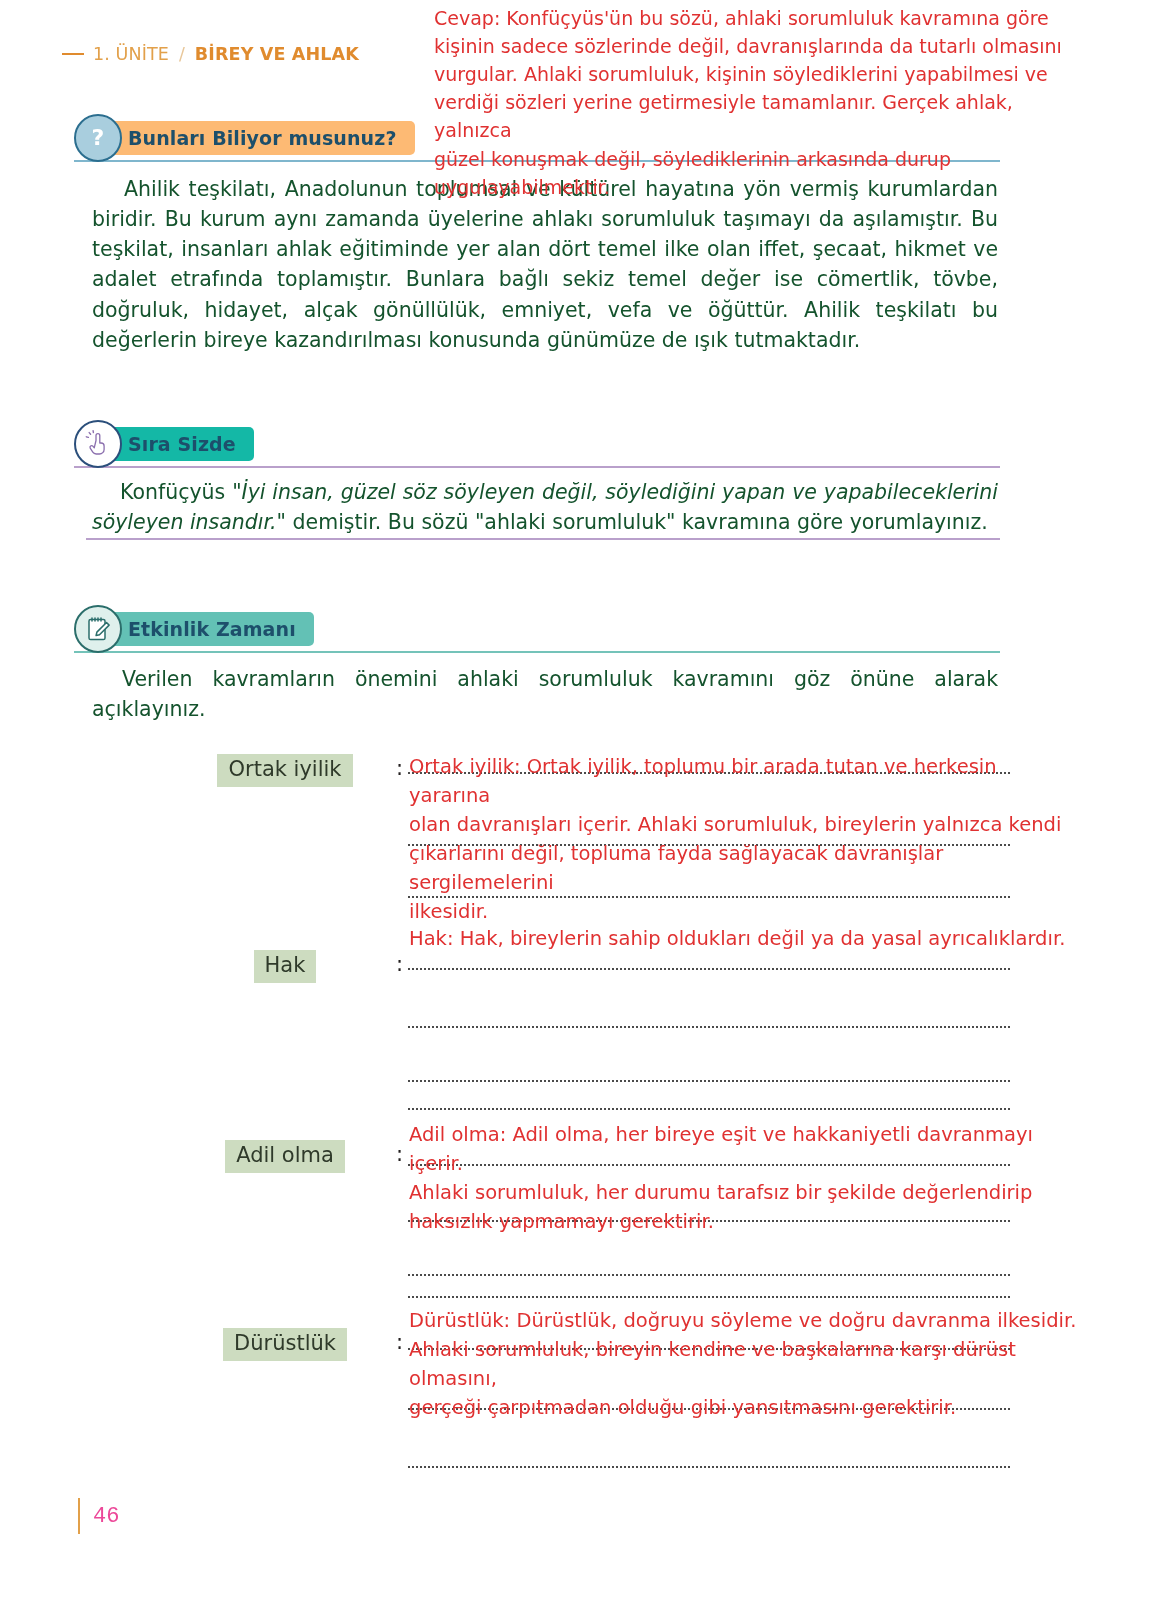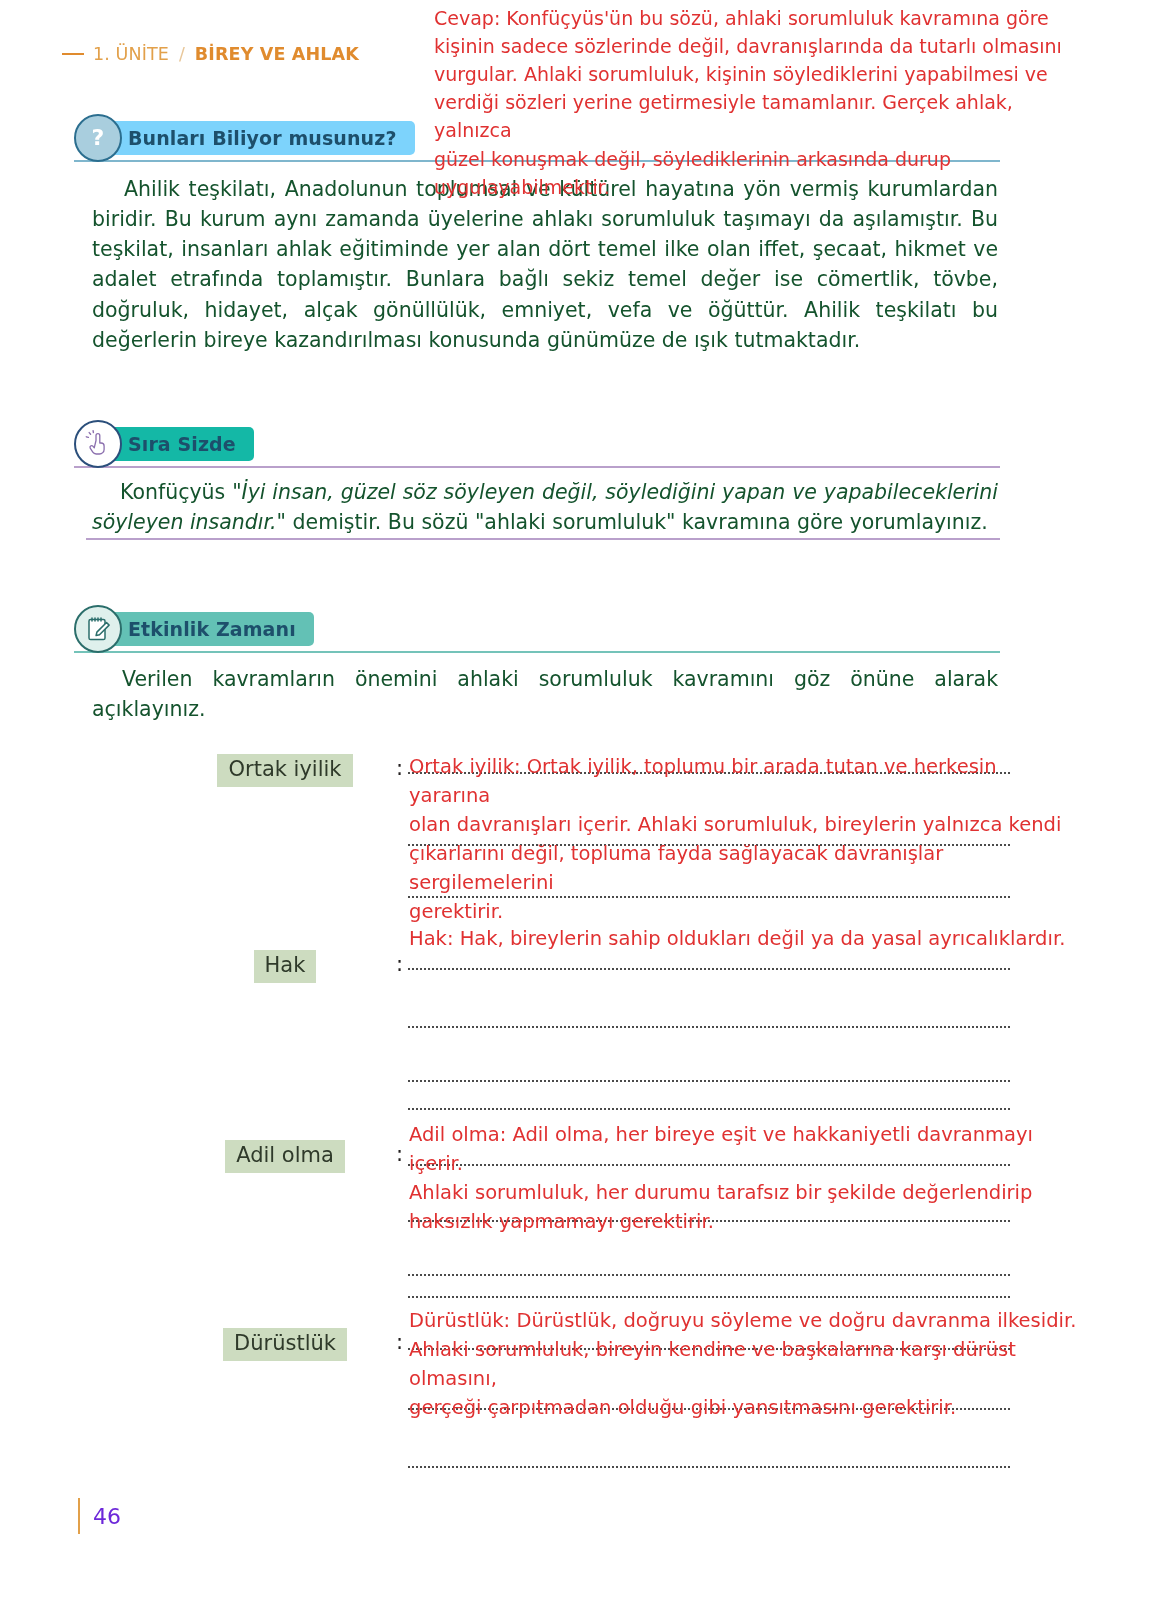--- a/index.html
+++ b/index.html
@@ -87,21 +87,21 @@
     white-space: nowrap;
   }
   .badge-rule {
     height: 2px;
     width: 100%;
   }
 
   
   #bbm-block { left: 74px; top: 118px; width: 926px; }
   #bbm-block .badge-icon { border: 2.5px solid #2b6e8f; background: #a9cede; }
-  #bbm-block .badge-pill { background: #7dd3fc; }
+  #bbm-block .badge-pill { background: #fdba74; }
   #bbm-block .badge-rule { background: #7fb6cd; margin-top: 2px; }
 
   
   #sira-block { left: 74px; top: 424px; width: 926px; }
   #sira-block .badge-icon { border: 2.5px solid #2b4f7b; background: #ffffff; }
   #sira-block .badge-pill { background: #14b8a6; }
   #sira-block .badge-rule { background: #b9a0cb; margin-top: 2px; }
 
   
   #etkinlik-block { left: 74px; top: 609px; width: 926px; }
@@ -214,21 +214,22 @@
     align-items: center;
     gap: 13px;
   }
   #page-num-bar {
     width: 2px;
     height: 36px;
     background: #e2a04a;
   }
   #page-num {
     font-size: 22px;
-    color: #6d28d9;
+    color: #ec4899;
+    font-family: Liberation Mono, monospace;
   }
 </style>
 </head>
 <body>
 
 <div class="abs" id="unit-header">
   <div id="unit-rule"></div>
   <span class="unit-num">1. ÜNİTE</span>
   <span class="unit-slash">/</span>
   <span class="unit-name">BİREY VE AHLAK</span>
@@ -319,21 +320,21 @@
     <div class="colon" style="top:8px;">:</div>
     <div class="dotlines">
       <div class="dotline" style="position:absolute; top:24px; width:602px;"></div>
       <div class="dotline" style="position:absolute; top:96px; width:602px;"></div>
       <div class="dotline" style="position:absolute; top:148px; width:602px;"></div>
     </div>
     <div class="ink-col ink" style="top:4px;">
       <div>Ortak iyilik: Ortak iyilik, toplumu bir arada tutan ve herkesin yararına</div>
       <div>olan davranışları içerir. Ahlaki sorumluluk, bireylerin yalnızca kendi</div>
       <div>çıkarlarını değil, topluma fayda sağlayacak davranışlar sergilemelerini</div>
-      <div>gerektirir.</div>
+      <div>ilkesidir.</div>
     </div>
   </div>
 
   <div class="concept-row" style="height:182px;">
     <div class="label-col" style="top:26px;">
       <span class="label-chip">Hak</span>
     </div>
     <div class="colon" style="top:28px;">:</div>
     <div class="dotlines">
       <div class="dotline" style="position:absolute; top:44px; width:602px;"></div>

